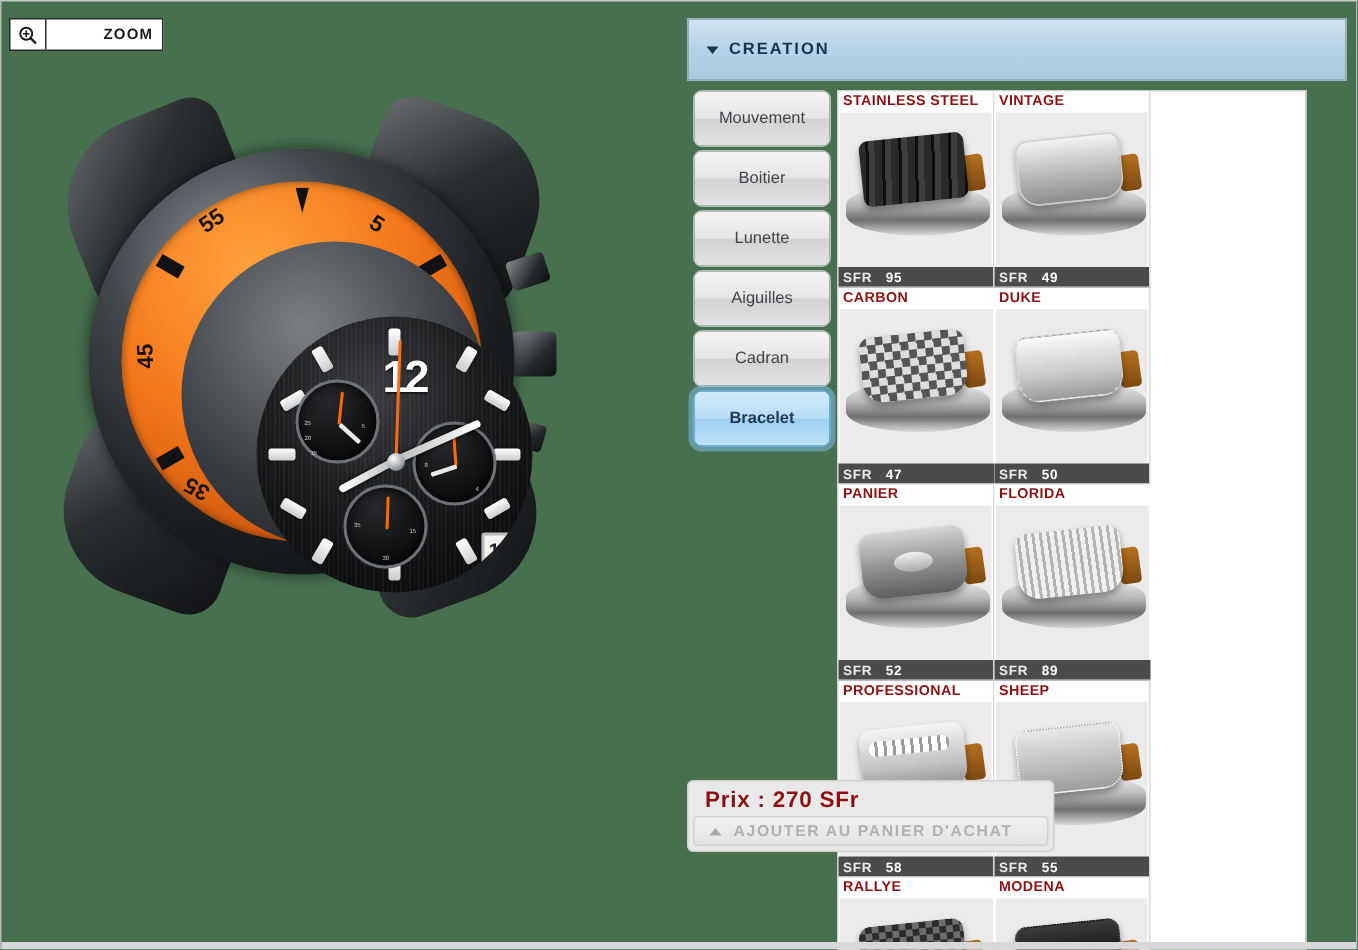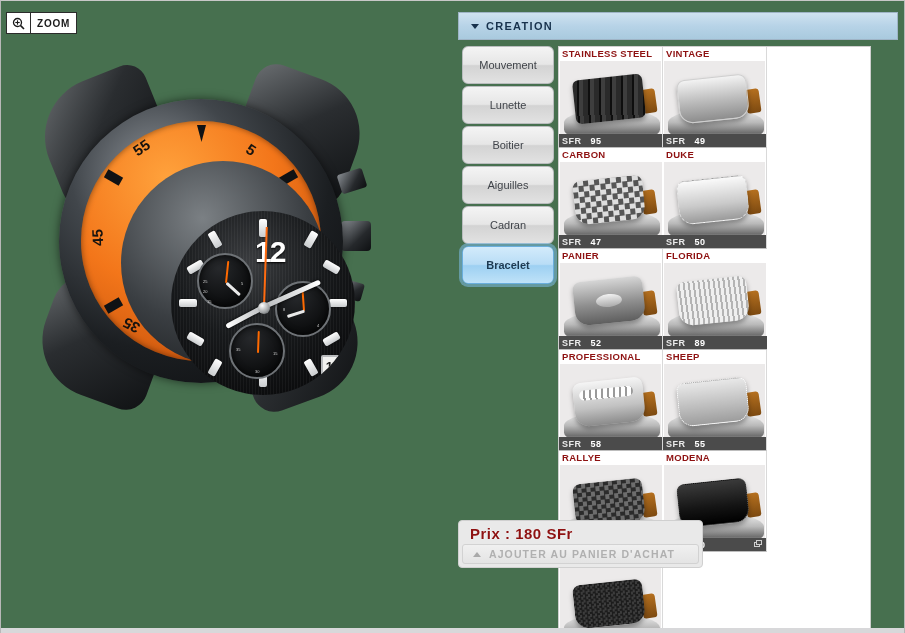--- a/index.html
+++ b/index.html
@@ -23,20 +23,21 @@
     position: absolute; left: 0; right: 0; bottom: 0;
     height: 5px; background: #d8d8da;
   }
 
   
   #zoom-btn {
     position: absolute; left: 5px; top: 11px;
     height: 22px; display: flex; align-items: stretch;
     background: #fff; border: 1px solid #2b2b2b;
     cursor: pointer;
+    gap: 32px;
   }
   #zoom-btn .zi {
     width: 24px; display: flex; align-items: center; justify-content: center;
     border-right: 1px solid #2b2b2b;
   }
   #zoom-btn .zl {
     display: flex; align-items: center; padding: 0 6px;
     font-size: 10px; font-weight: bold; letter-spacing: .8px; color: #1a1a1a;
   }
 
@@ -134,21 +135,21 @@
   #hand-s { left:92px; top:16px; width:2px; height:80px; background:#ff6b10;
             transform: rotate(2deg); }
   #pin { position:absolute; left:87px; top:91px; width:12px; height:12px;
          border-radius:50%; background:radial-gradient(circle at 35% 30%,#fff,#9ea1a3 60%,#4a4d4f);}
 
   
   #panel {
     position: absolute; left: 457px; top: 11px; width: 440px;
   }
   .accordion-head {
-    height: 28px; display: flex; align-items: center; gap: 7px;
+    height: 42px; display: flex; align-items: center; gap: 7px;
     padding: 0 0 0 12px;
     border: 1px solid #9fb4c6;
     font-size: 11px; font-weight: bold; letter-spacing: 1.3px;
     cursor: pointer; user-select: none;
   }
   .accordion-head.open {
     background: linear-gradient(180deg,#cfe2f0 0%, #b7d3e7 50%, #a9cade 100%);
     color: #18324d;
   }
   .accordion-head.closed {
@@ -184,21 +185,21 @@
     color:#1d3a52; font-weight:bold;
   }
   
   #grid-wrap {
     margin-left: 4px;
     width: 313px;
     background:#fff; border:1px solid #cfcfcf;
     display:flex; flex-wrap:wrap; align-content:flex-start;
   }
   .cell {
-    width: 104px; height: 101px;
+    width: 104px; height: 131px;
     border-right:1px solid #d9d9d9; border-bottom:1px solid #bdbdbd;
     background:#fff; position:relative; cursor:pointer;
     display:flex; flex-direction:column;
   }
   .cell:nth-child(3n) { border-right:none; }
   .cell .nm {
     height: 14px; padding-left:3px; font-size:9.5px; font-weight:bold;
     letter-spacing:.3px; color:#8e1111; line-height:14px;
     white-space:nowrap; overflow:hidden;
   }
@@ -394,24 +395,24 @@
       <span class="tri-down"></span>
       <span>CREATION</span>
     </div>
 
     <div id="creation-body">
       <div id="part-tabs">
         <div class="part-btn">
           <span>Mouvement</span>
         </div>
         <div class="part-btn">
+          <span>Boitier</span>
+        </div>
+        <div class="part-btn">
           <span>Lunette</span>
-        </div>
-        <div class="part-btn">
-          <span>Boitier</span>
         </div>
         <div class="part-btn">
           <span>Aiguilles</span>
         </div>
         <div class="part-btn">
           <span>Cadran</span>
         </div>
         <div class="part-btn sel">
           <span>Bracelet</span>
         </div>
@@ -571,21 +572,21 @@
                 <div class="band"></div>
               </div>
             </div>
           </div>
         </div>
     </div>
   </div>
 
 
   <div id="buybox">
-    <div id="prix">Prix : 180 SFr</div>
+    <div id="prix">Prix : 270 SFr</div>
     <div id="cart-btn">
       <span class="tri-up"></span>
       <span>AJOUTER AU PANIER D'ACHAT</span>
     </div>
   </div>
 
   <div id="bottom-strip"></div>
 </div>
 
 </body></html>

